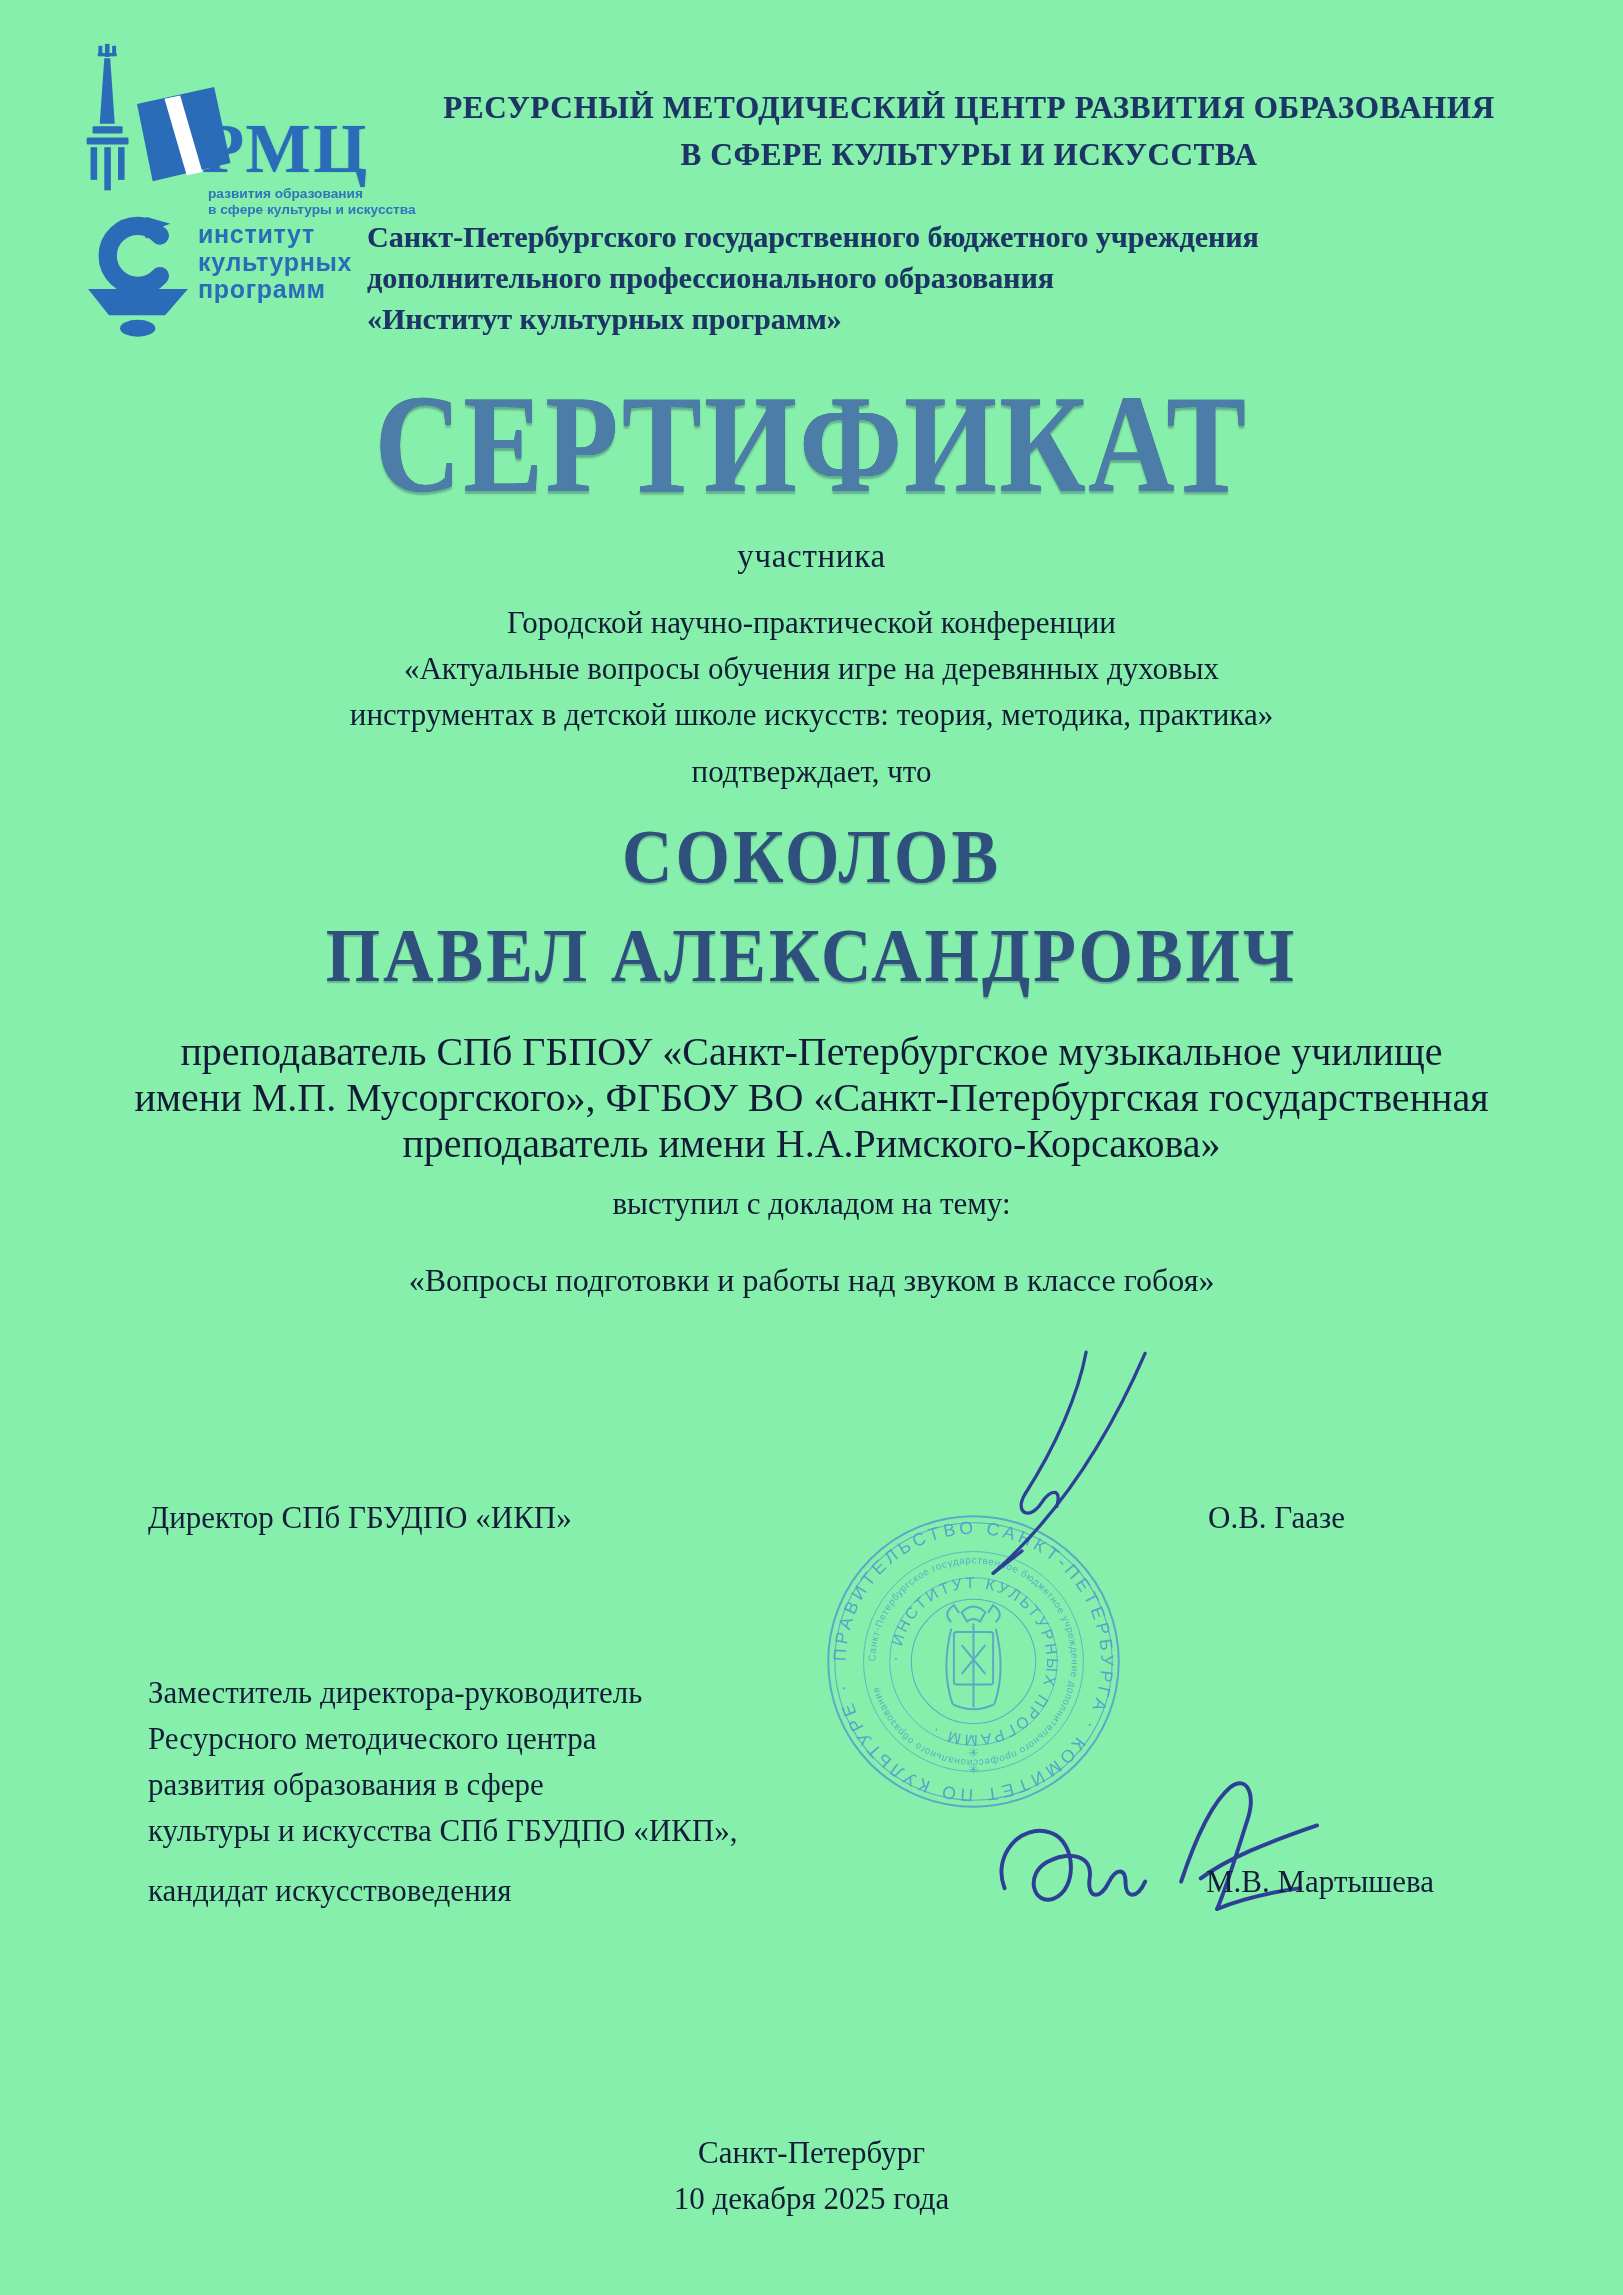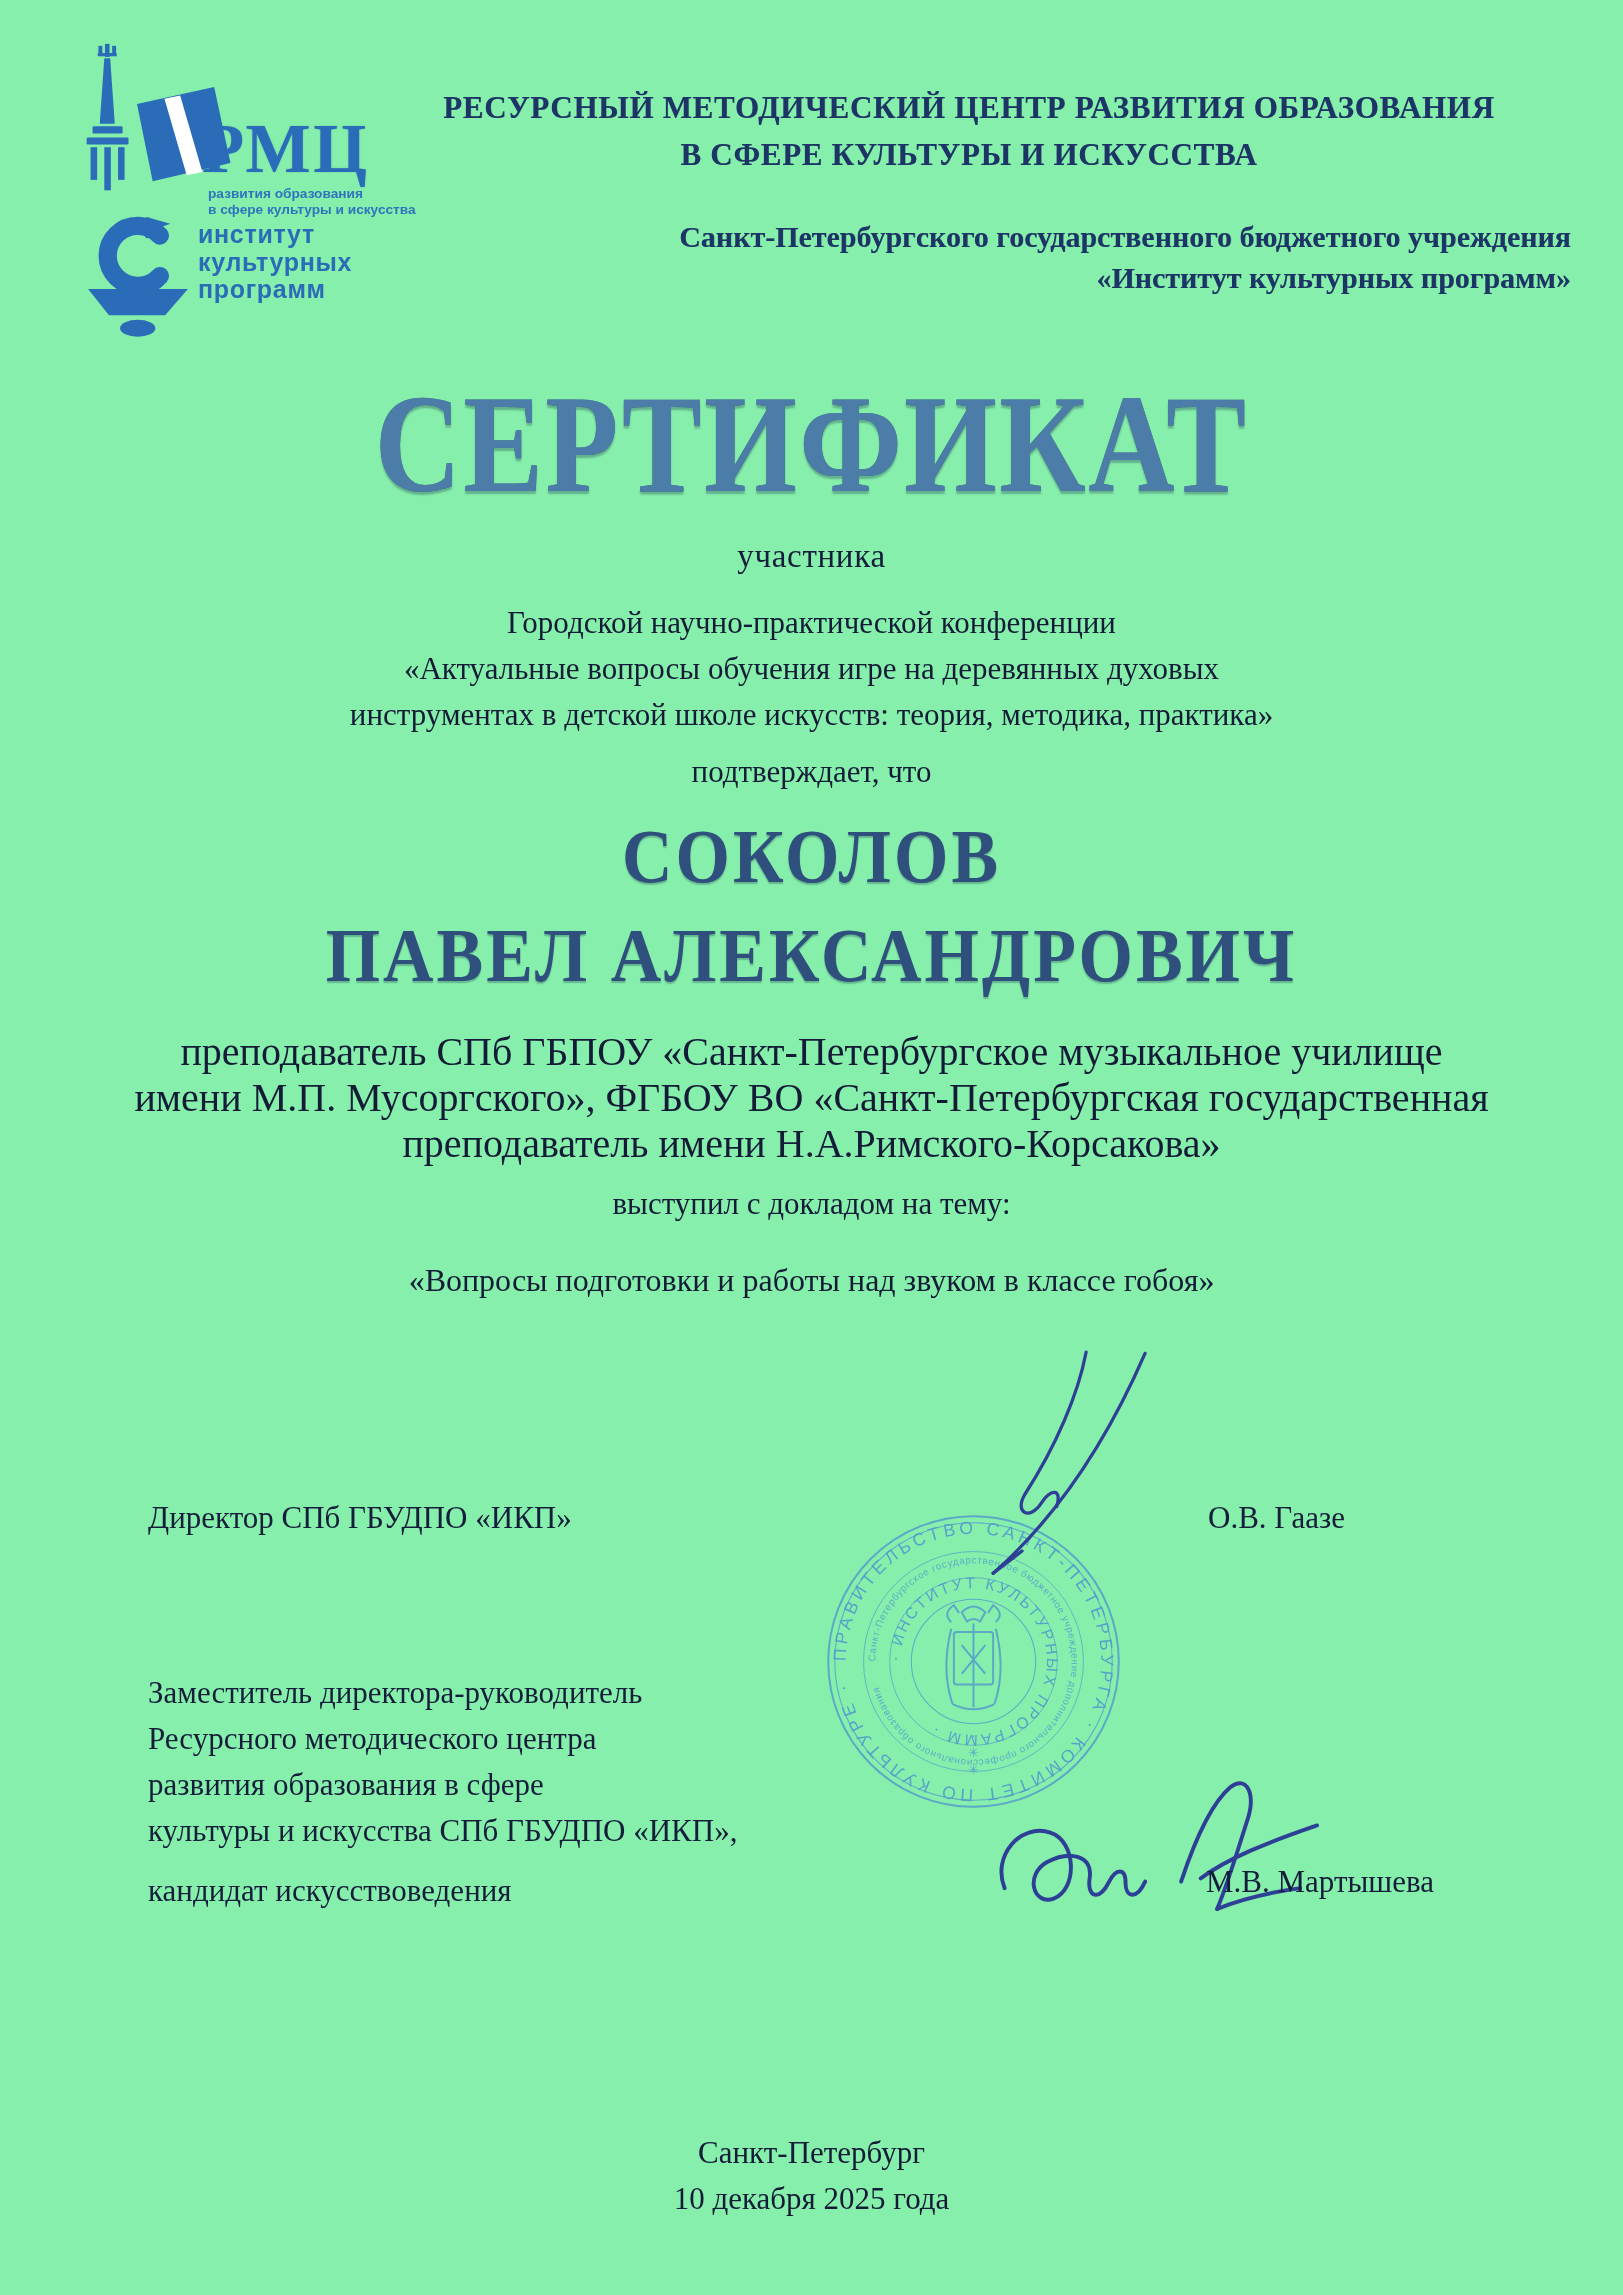--- a/index.html
+++ b/index.html
@@ -35,21 +35,21 @@
 
   
   .org-center{
     position:absolute;left:367px;top:84px;width:1204px;
     text-align:center;font-size:31px;font-weight:700;color:#1d3566;
     line-height:47px;letter-spacing:0.7px;
     text-shadow:0.3px 0.3px 0 rgba(10,20,60,.4);
   }
   .institution{
     position:absolute;left:367px;top:216px;width:1204px;
-    text-align:right;font-size:30px;font-weight:700;color:#1d3566;
+    text-align:left;font-size:30px;font-weight:700;color:#1d3566;
     line-height:41px;
     text-shadow:0.3px 0.3px 0 rgba(10,20,60,.35);
   }
 
   
   .cert-title{
     top:372px;
     font-size:139px;font-weight:700;color:#4b7da8;
     letter-spacing:2.6px;line-height:144px;
     transform:scaleX(.86);transform-origin:50% 50%;
@@ -147,20 +147,21 @@
     <div>культурных</div>
     <div>программ</div>
   </div>
 
   <div class="org-center">
     <div>РЕСУРСНЫЙ МЕТОДИЧЕСКИЙ ЦЕНТР РАЗВИТИЯ ОБРАЗОВАНИЯ</div>
     <div>В СФЕРЕ КУЛЬТУРЫ И ИСКУССТВА</div>
   </div>
   <div class="institution">
     <div>Санкт-Петербургского государственного бюджетного учреждения</div>
+    <div>дополнительного профессионального образования</div>
     <div>«Институт культурных программ»</div>
   </div>
 
   <div class="abs ctr cert-title">СЕРТИФИКАТ</div>
   <div class="abs ctr cert-sub">участника</div>
 
   <div class="abs ctr event">
     <div>Городской научно-практической конференции</div>
     <div>«Актуальные вопросы обучения игре на деревянных духовых</div>
     <div>инструментах в детской школе искусств: теория, методика, практика»</div>

